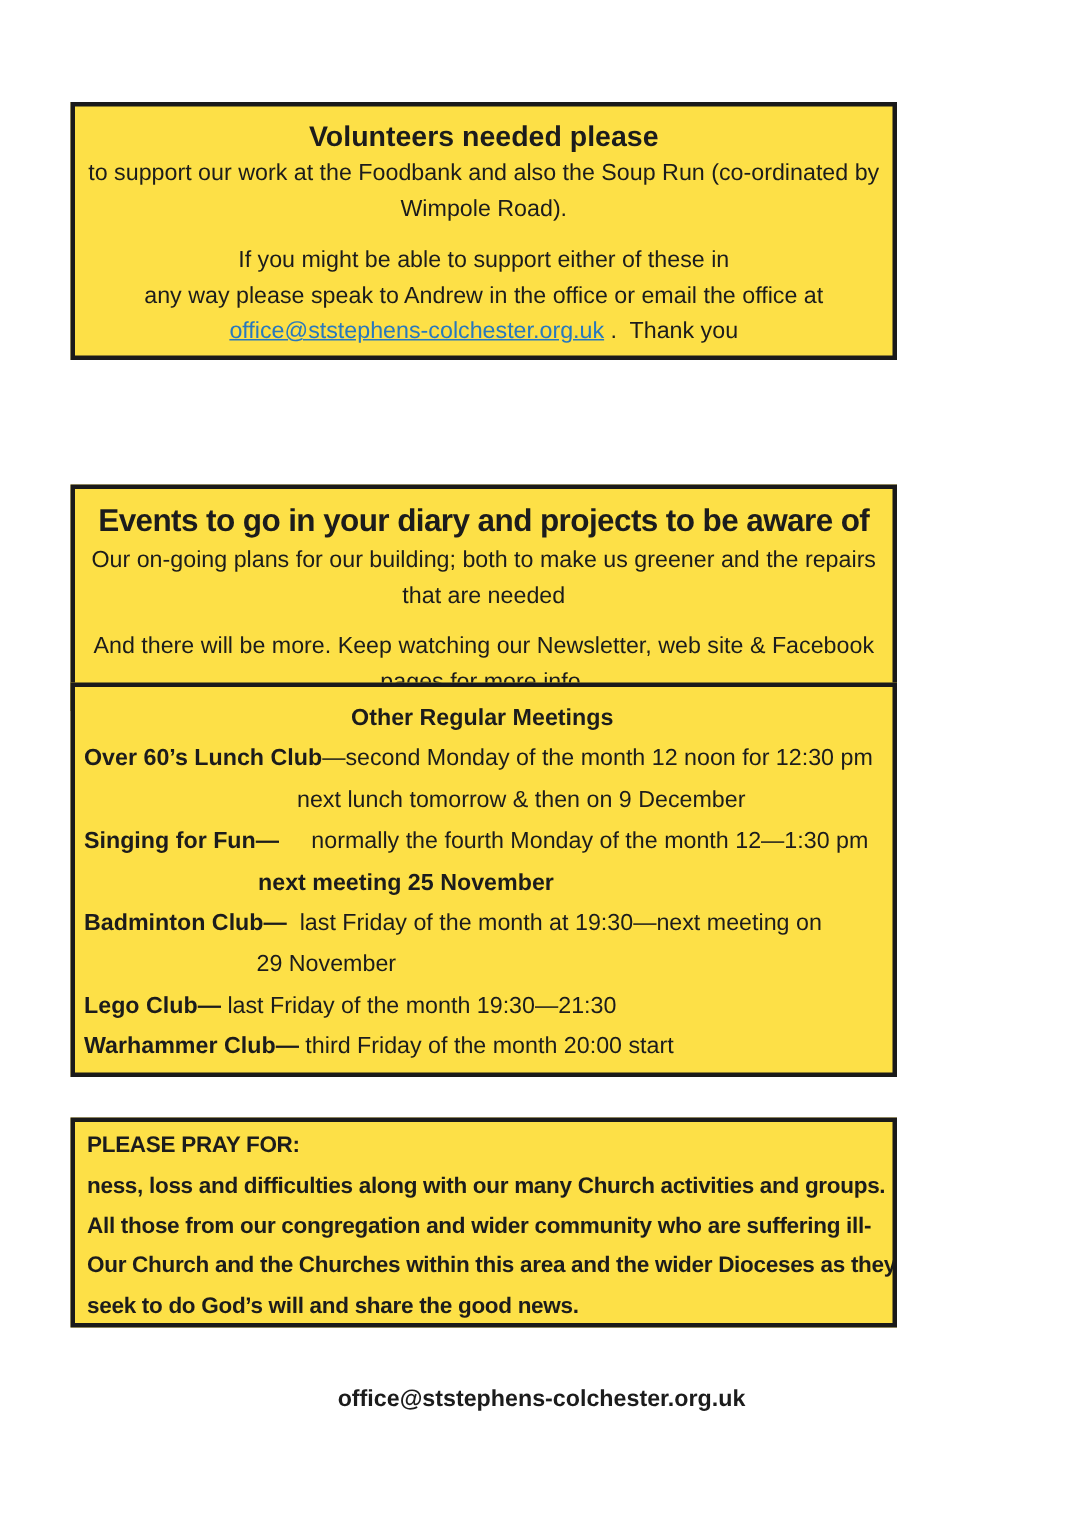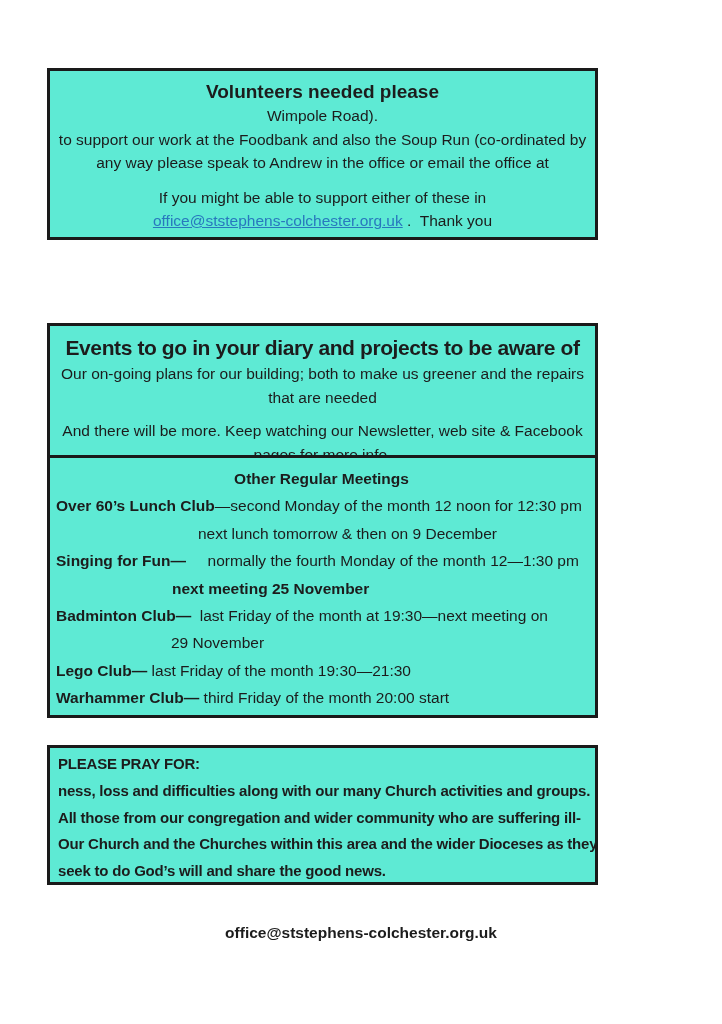--- a/index.html
+++ b/index.html
@@ -11,21 +11,21 @@
     background: #ffffff;
     font-family: "Liberation Sans", sans-serif;
     color: #1c1c1c;
     overflow: hidden;
   }
   .box {
     position: absolute;
     left: 47px;
     width: 551px;
     border: 3px solid #1a1a1a;
-    background: #5eead4;
+    background: #fde047;
   }
   
   .box-volunteers { top: 68px; height: 172px; text-align: center; padding-top: 9px; }
   .box-volunteers .title { font-size: 19px; font-weight: bold; line-height: 24px; }
   .box-volunteers .line { font-size: 15.5px; line-height: 23.5px; }
   .box-volunteers .para2 { margin-top: 11px; }
   a.email-link { color: #2878be; text-decoration: underline; cursor: pointer; }
   .suffix { white-space: pre-wrap; }
   
   .box-events { top: 277px; height: 151px; text-align: center; padding-top: 7px; margin-top: 46px; }
@@ -47,24 +47,24 @@
   .footer-note { position: absolute; left: 0; top: 919px; width: 722px; text-align: center; font-weight: bold; font-size: 15.5px; }
   .footer-note .f-line { line-height: 27px; }
 </style>
 </head>
 <body>
 
 <div class="page">
 
   <div class="box box-volunteers">
     <div class="title">Volunteers needed please</div>
+    <div class="line">to support our work at the Foodbank and also the Soup Run (co-ordinated by</div>
     <div class="line">Wimpole Road).</div>
-    <div class="line">to support our work at the Foodbank and also the Soup Run (co-ordinated by</div>
+    <div class="line para2">If you might be able to support either of these in</div>
     <div class="line">any way please speak to Andrew in the office or email the office at</div>
-    <div class="line para2">If you might be able to support either of these in</div>
     <div class="line">
       <a class="email-link">office@ststephens-colchester.org.uk</a><span class="suffix"> .  Thank you</span>
     </div>
   </div>
 
   <div class="box box-events">
     <div class="title">Events to go in your diary and projects to be aware of</div>
     <div class="line">Our on-going plans for our building; both to make us greener and the repairs</div>
     <div class="line">that are needed</div>
     <div class="line para2">And there will be more.  Keep watching our Newsletter, web site &amp; Facebook</div>

